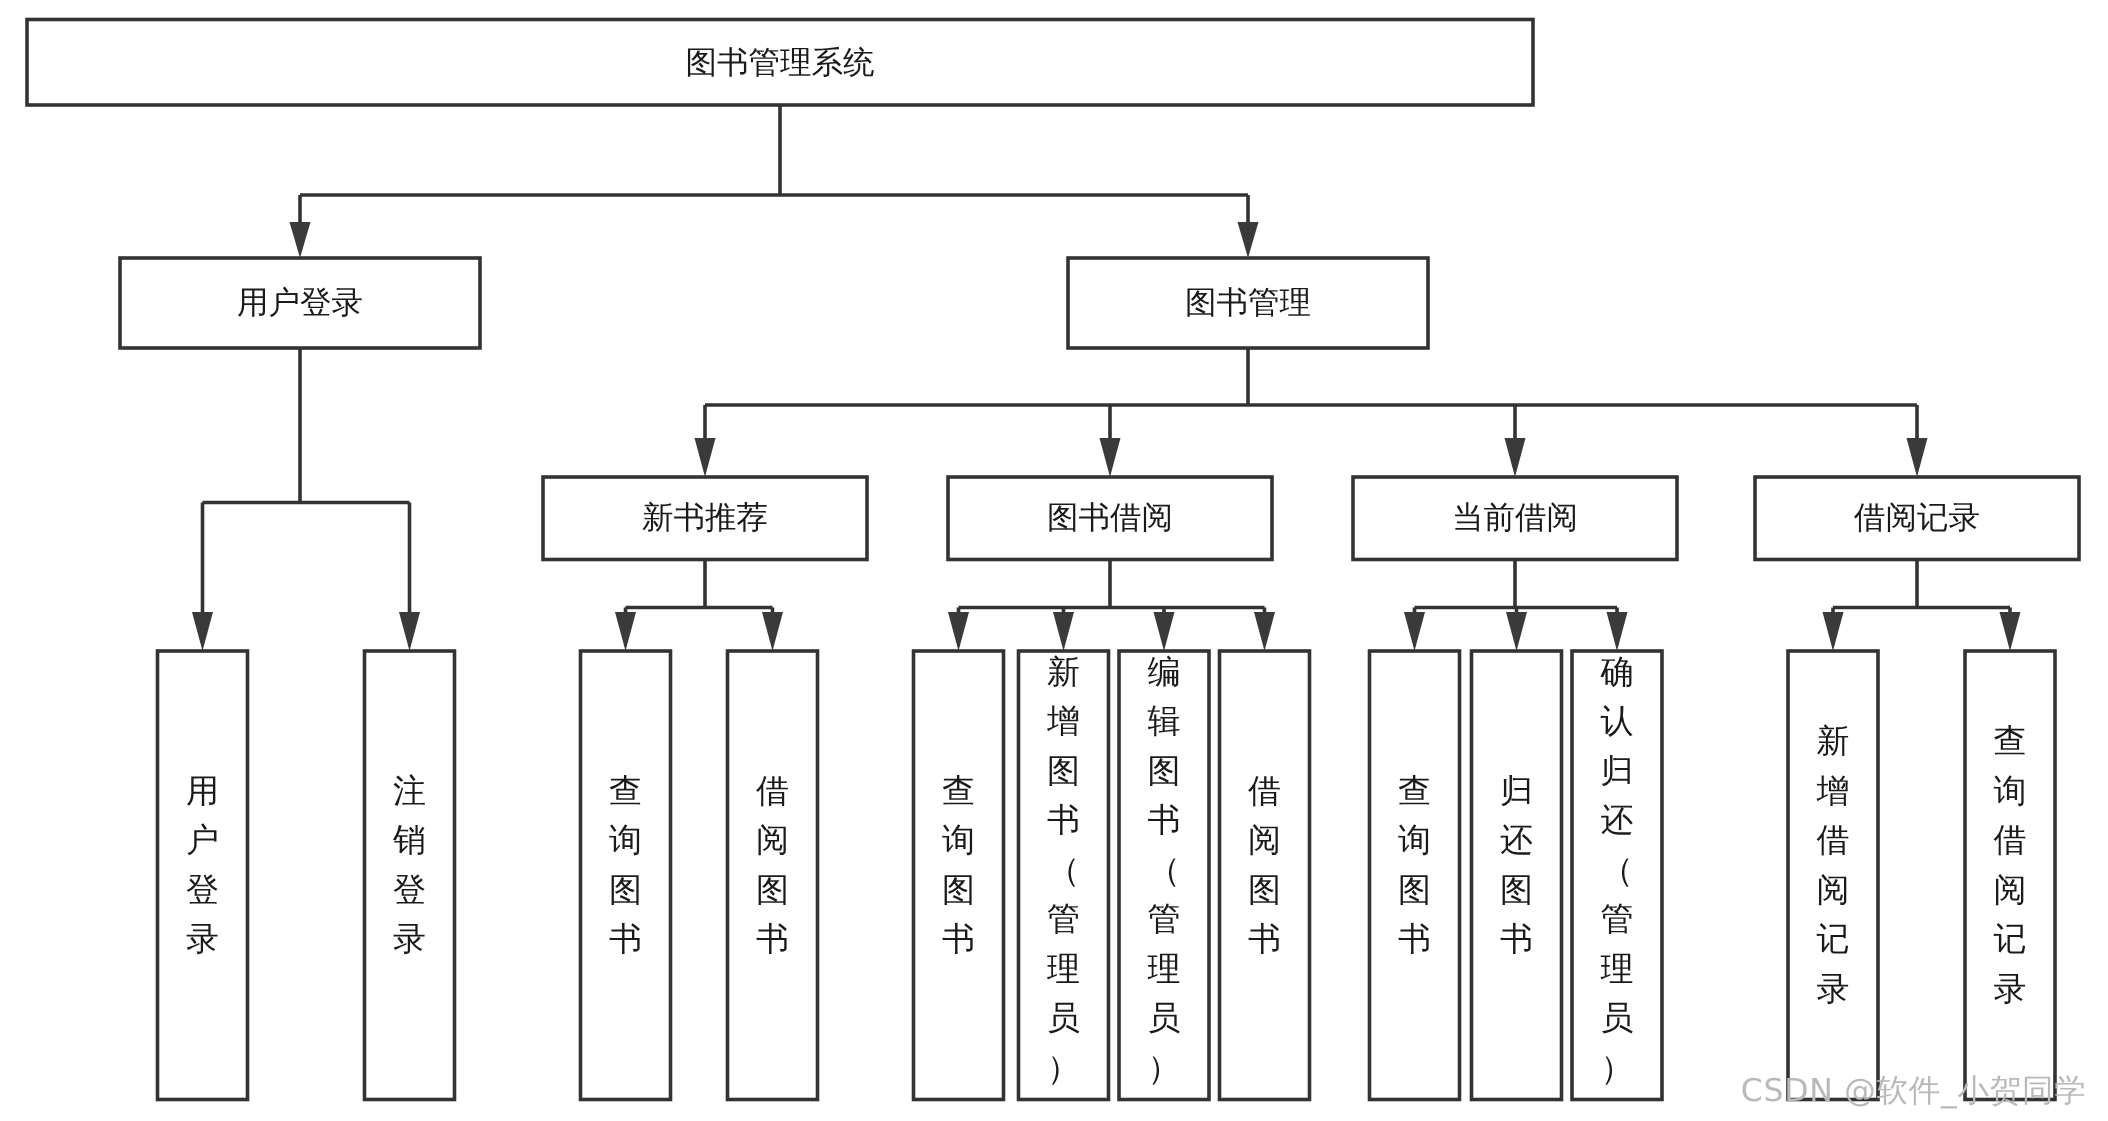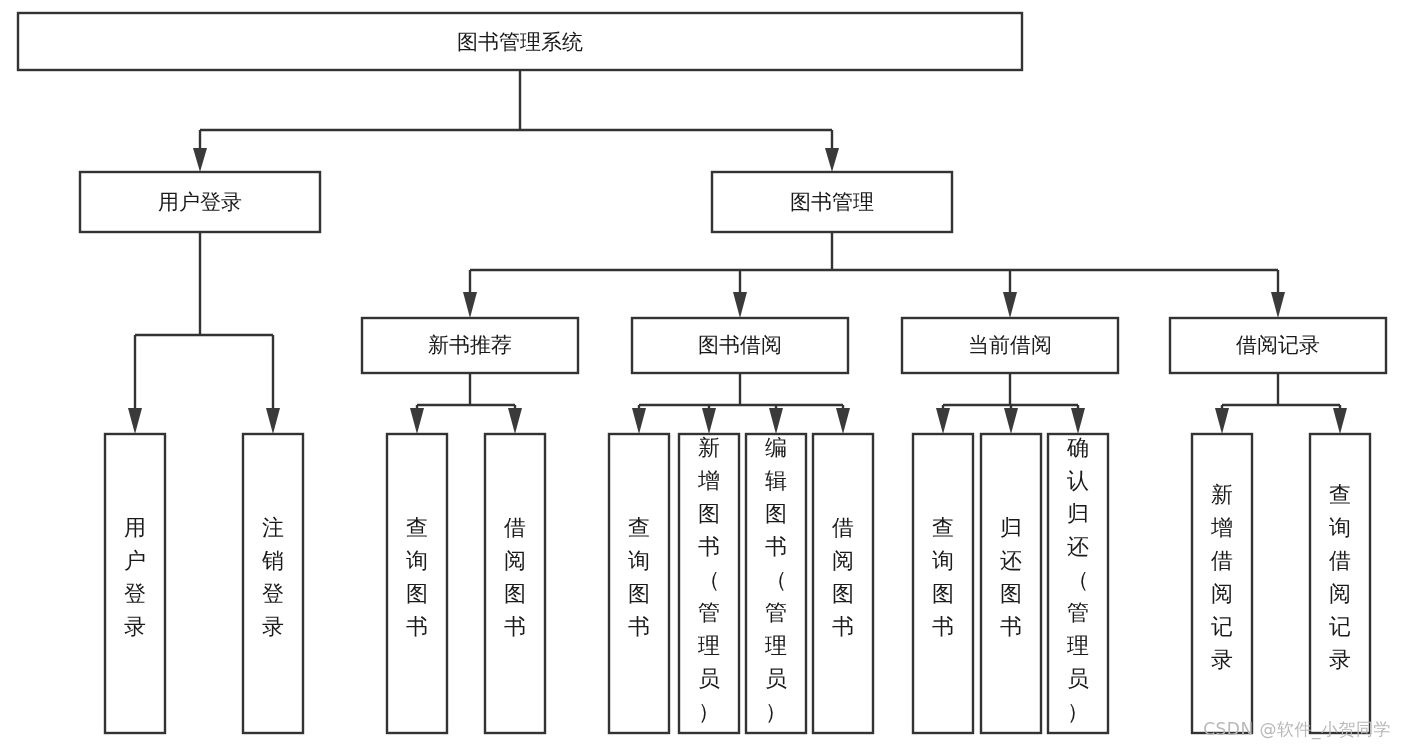--- a/index.html
+++ b/index.html
@@ -53,21 +53,21 @@
     font-family: "DejaVu Sans", "Liberation Sans", sans-serif;
     font-size: 22px;
     fill: #1a1a1a;
     text-anchor: middle;
   }
   .watermark {
     position: absolute;
     right: 14px;
     bottom: 6px;
     font-family: "DejaVu Sans", "Liberation Sans", sans-serif;
-    font-size: 17px;
+    font-size: 21px;
     color: #b9b9b9;
     letter-spacing: 0.5px;
     white-space: nowrap;
     user-select: none;
   }
 </style>
 </head>
 <body>
 
 <div id="diagram-root">

